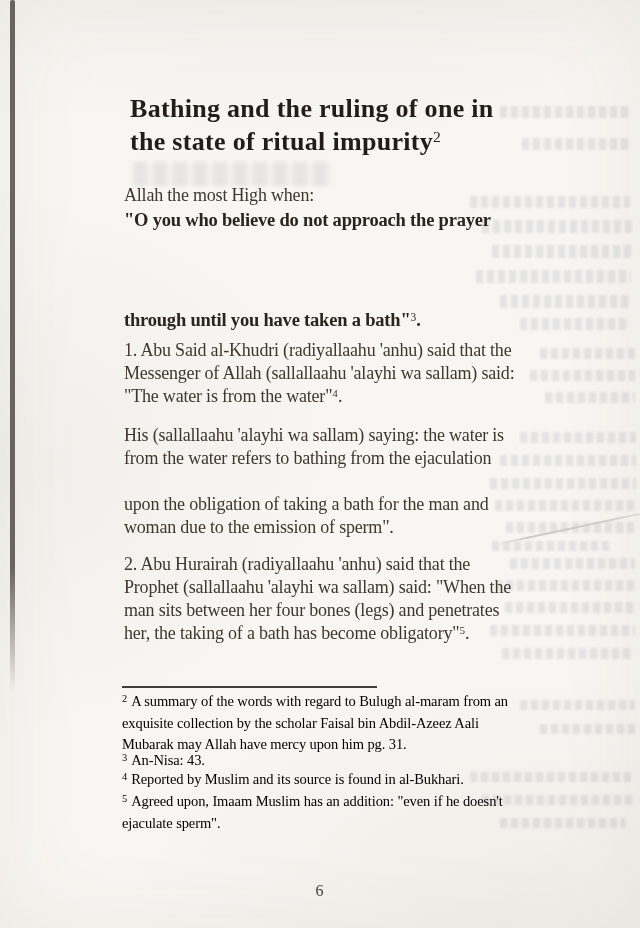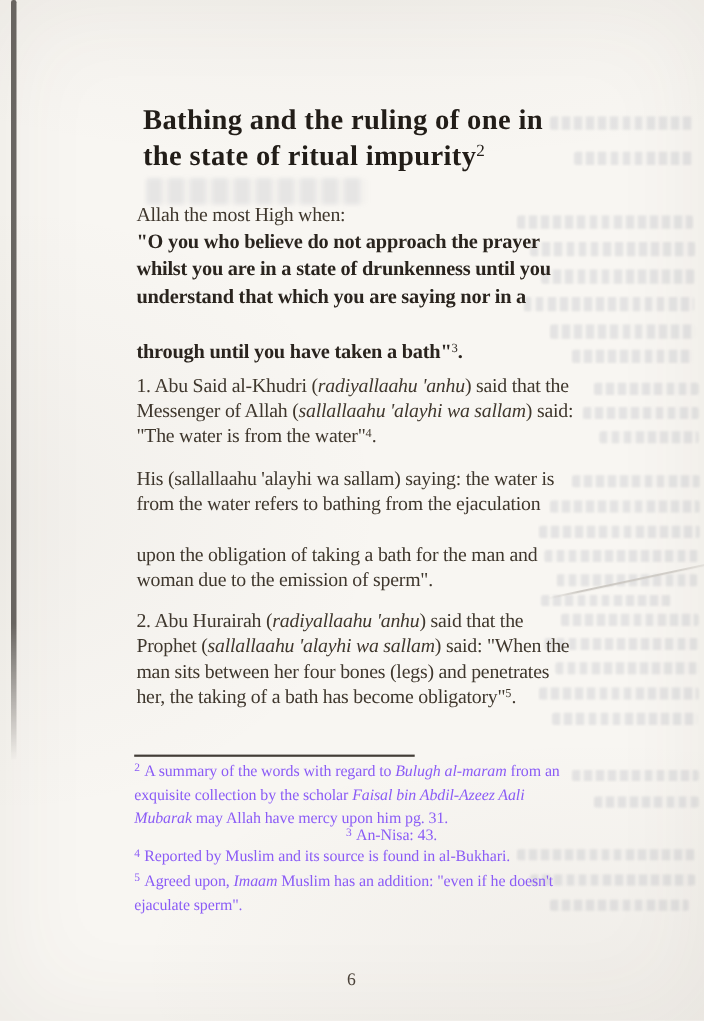--- a/index.html
+++ b/index.html
@@ -58,34 +58,34 @@
     font-size:18px;line-height:23px;letter-spacing:-0.2px;color:#3f372d;
   }
   .intro{top:184px;}
   .quote{
     top:208px;font-weight:700;font-size:18.5px;line-height:25px;color:#2a241e;
   }
   .hadith1{top:339px;}
   .commentary{top:424px;}
   .hadith2{top:553px;}
 
-  .run-italic{font-style:italic;}
+  .run-italic{}
   .run-sup{font-size:62%;position:relative;top:-0.45em;font-weight:400;letter-spacing:0;}
 
   .fn-rule{
     position:absolute;left:122px;top:686px;width:255px;height:2px;
     background:#2f2922;opacity:.9;
   }
   .footnote{
     position:absolute;left:122px;width:468px;
-    font-size:14.5px;line-height:21px;letter-spacing:-0.1px;color:#8b5cf6;
+    font-size:14.5px;line-height:21px;letter-spacing:-0.1px;color:#000000;
   }
   .footnote .fnref{font-size:72%;position:relative;top:-0.4em;margin-right:4px;}
   .fn2{top:691px;}
-  .fn3{top:750px;text-align:center;}
+  .fn3{top:750px;}
   .fn4{top:769px;}
   .fn5{top:791px;}
 
   .page-number{
     position:absolute;left:0;top:882px;width:640px;text-align:center;
     font-size:16px;color:#4a4138;letter-spacing:1px;
   }
 </style>
 </head>
 <body>
@@ -126,21 +126,21 @@
     </div>
   <div class="crease"></div>
 
   <h1 class="chapter-title" style="margin:0;">
     <span>Bathing and the ruling of one in</span><br>
     <span>the state of ritual impurity</span><span class="fnref">2</span>
   </h1>
 
   <div class="bodytext intro">Allah the most High when:</div>
 
-  <div class="bodytext quote"><span>"O you who believe do not approach the prayer</span><br><span>whilst you are in a state of drunkenness until you</span><br><span>understand that which you are saying nor in a</span><br><br><span>through until you have taken a bath"</span><span class="run-sup">3</span><span>.</span></div>
+  <div class="bodytext quote"><span>"O you who believe do not approach the prayer</span><br><br><br><br><span>through until you have taken a bath"</span><span class="run-sup">3</span><span>.</span></div>
 
   <div class="bodytext hadith1"><span>1. Abu Said al-Khudri (</span><span class="run-italic">radiyallaahu 'anhu</span><span>) said that the</span><br><span>Messenger of Allah (</span><span class="run-italic">sallallaahu 'alayhi wa sallam</span><span>) said:</span><br><span>"The water is from the water"</span><span class="run-sup">4</span><span>.</span></div>
 
   <div class="bodytext commentary"><span>His (sallallaahu 'alayhi wa sallam) saying: the water is</span><br><span>from the water refers to bathing from the ejaculation</span><br><br><span>upon the obligation of taking a bath for the man and</span><br><span>woman due to the emission of sperm".</span></div>
 
   <div class="bodytext hadith2"><span>2. Abu Hurairah (</span><span class="run-italic">radiyallaahu 'anhu</span><span>) said that the</span><br><span>Prophet (</span><span class="run-italic">sallallaahu 'alayhi wa sallam</span><span>) said: "When the</span><br><span>man sits between her four bones (legs) and penetrates</span><br><span>her, the taking of a bath has become obligatory"</span><span class="run-sup">5</span><span>.</span></div>
 
   <div class="fn-rule"></div>
 
   <div class="footnote fn2">

